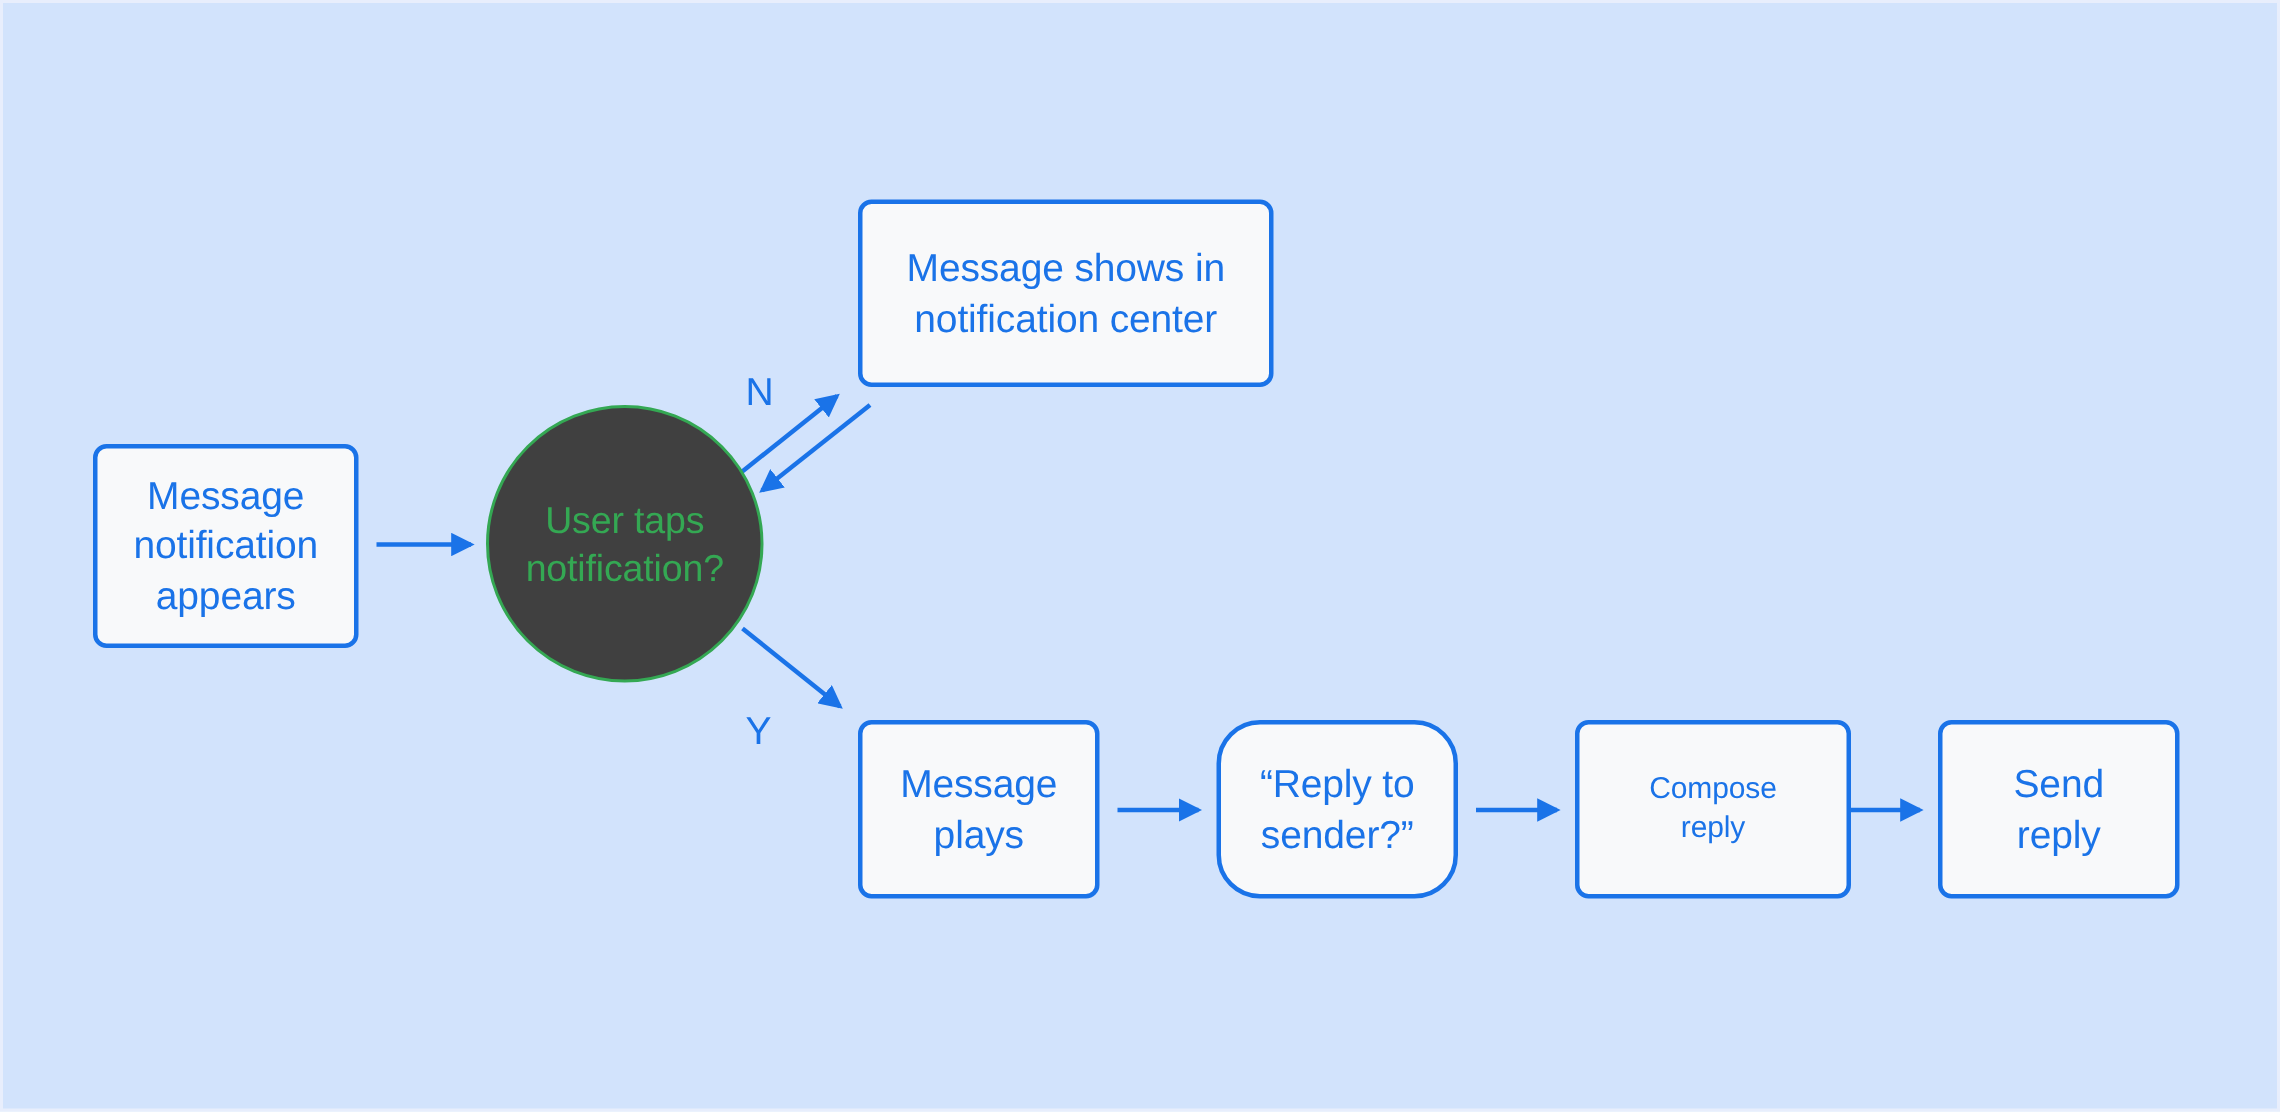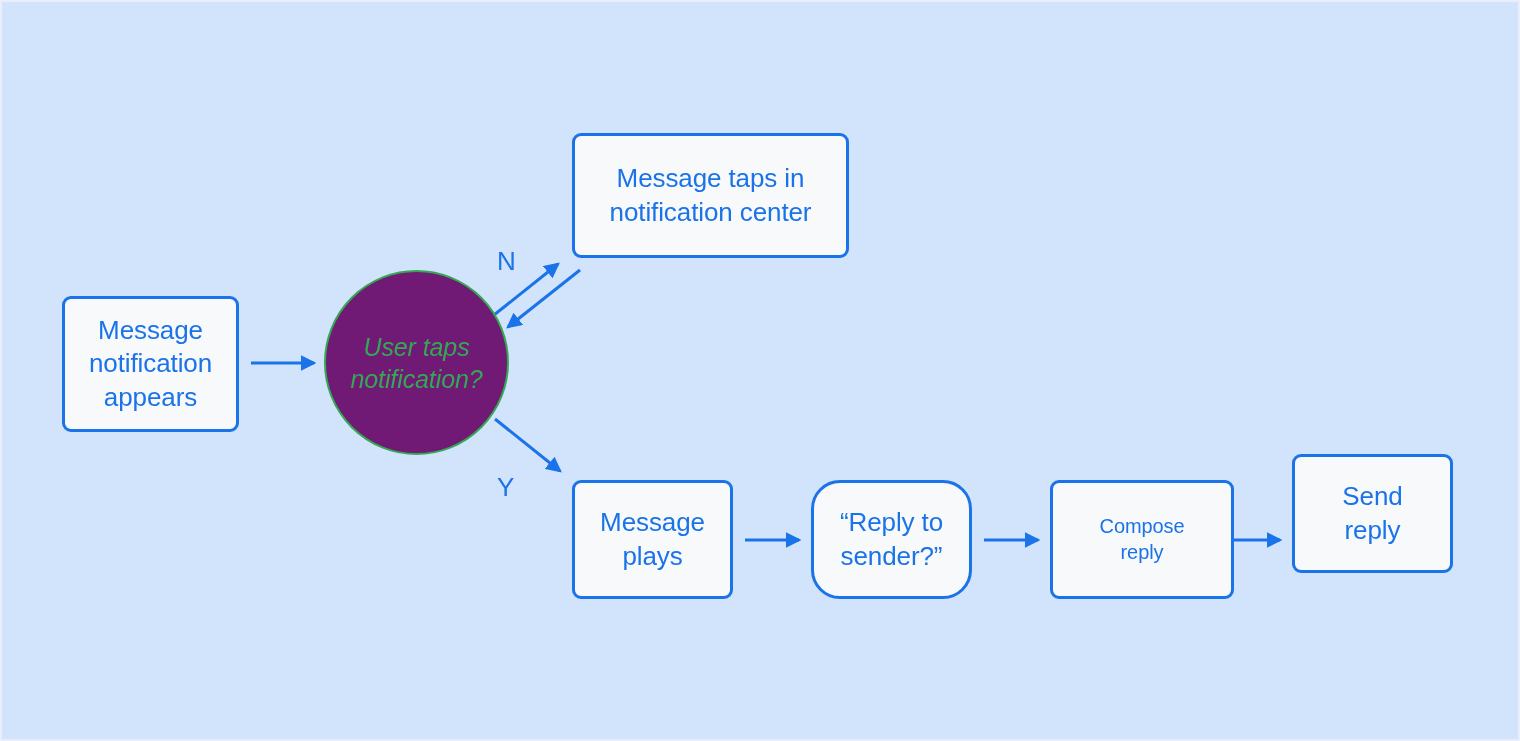--- a/index.html
+++ b/index.html
@@ -34,25 +34,24 @@
     justify-content: center;
     text-align: center;
   }
   .node-box {
     background: #f8f9fa;
     border: 3px solid #1a73e8;
     border-radius: 9px;
     color: #1a73e8;
   }
   .node-circle {
-    background: #701a75;
+    background: #404040;
     border: 2px solid #34a853;
     border-radius: 50%;
     color: #34a853;
-    font-style: italic;
   }
   .node-label {
     display: block;
     line-height: 1.28;
     white-space: pre-line;
     letter-spacing: -0.1px;
   }
   .edge-label {
     position: absolute;
     color: #1a73e8;
@@ -93,40 +92,40 @@
 notification
 appears</span>
   </div>
 
   <div class="node node-circle" id="node-user-taps-notification" style="left:322px; top:268px; width:185px; height:185px; font-size:25px;">
     <span class="node-label">User taps
 notification?</span>
   </div>
 
   <div class="node node-box" id="node-message-shows-in-notification-center" style="left:570px; top:131px; width:277px; height:125px; font-size:26px;">
-    <span class="node-label">Message taps in
+    <span class="node-label">Message shows in
 notification center</span>
   </div>
 
   <div class="node node-box" id="node-message-plays" style="left:570px; top:478px; width:161px; height:119px; font-size:26px;">
     <span class="node-label">Message
 plays</span>
   </div>
 
   <div class="node node-box" id="node-reply-to-sender" style="left:809px; top:478px; width:161px; height:119px; font-size:26px;border-radius:29px;">
     <span class="node-label">“Reply to
 sender?”</span>
   </div>
 
   <div class="node node-box" id="node-compose-reply" style="left:1048px; top:478px; width:184px; height:119px; font-size:20px;">
     <span class="node-label">Compose
 reply</span>
   </div>
 
-  <div class="node node-box" id="node-send-reply" style="left:1290px; top:452px; width:161px; height:119px; font-size:26px;">
+  <div class="node node-box" id="node-send-reply" style="left:1290px; top:478px; width:161px; height:119px; font-size:26px;">
     <span class="node-label">Send
 reply</span>
   </div>
 
   <span class="edge-label" style="left:495px; top:246px;">N</span>
 
   <span class="edge-label" style="left:495px; top:472px;">Y</span>
 
 </div>
 

